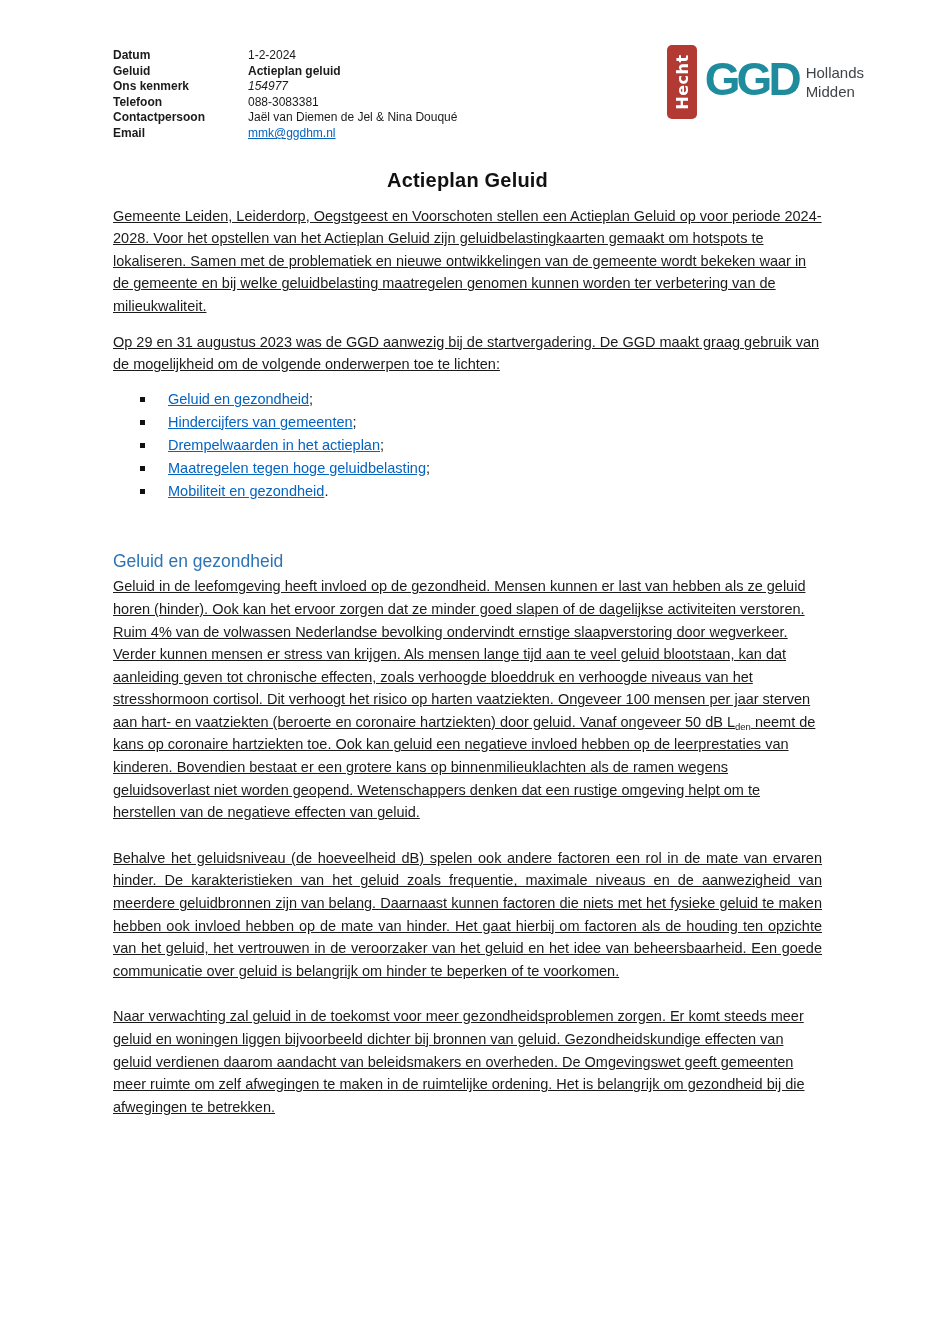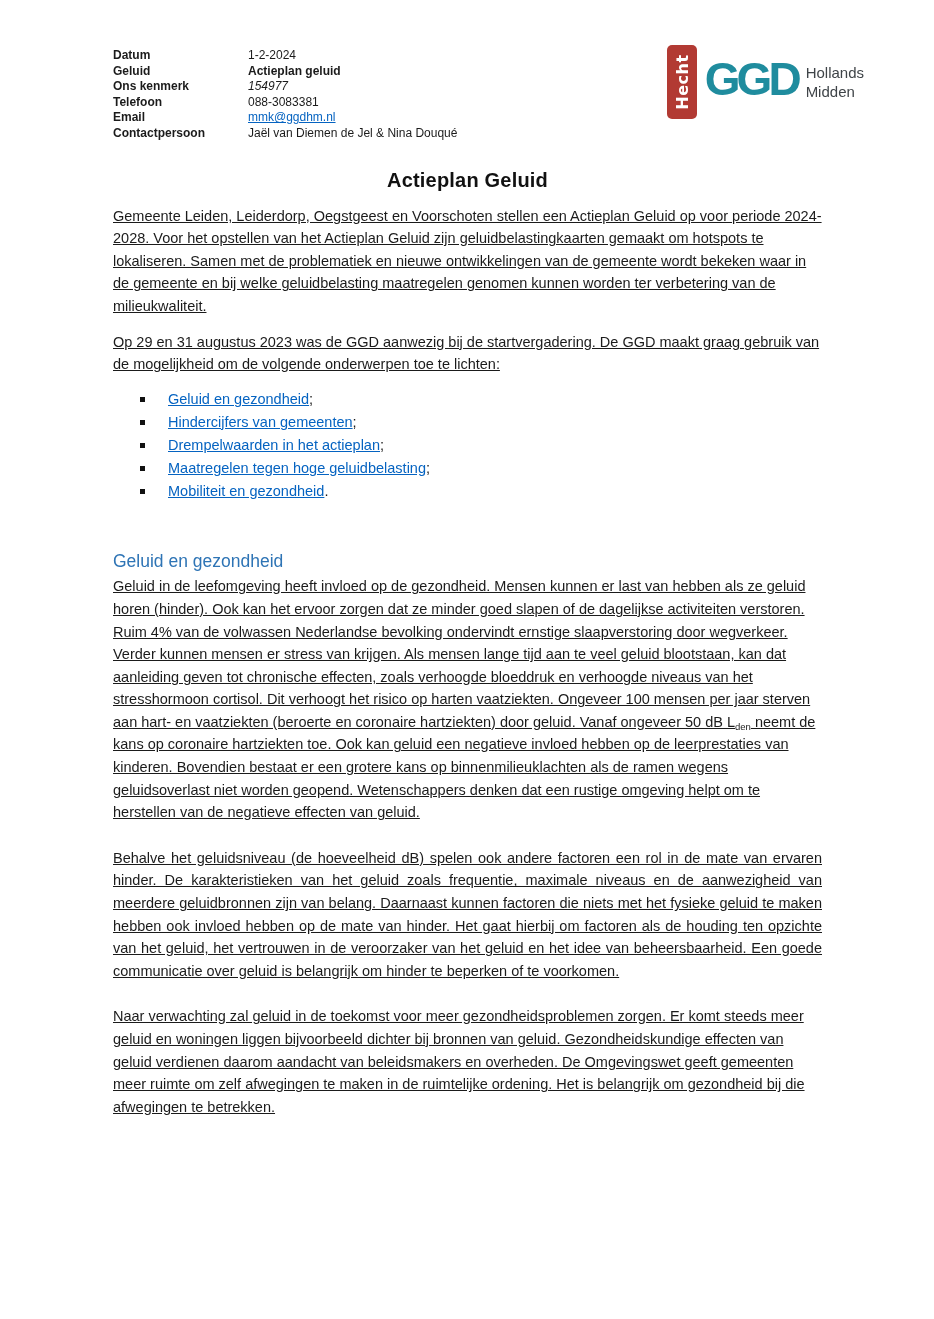--- a/index.html
+++ b/index.html
@@ -80,26 +80,26 @@
       </div>
       <div class="meta-row">
         <span class="meta-label">Ons kenmerk</span>
         <span class="meta-value italic">154977</span>
       </div>
       <div class="meta-row">
         <span class="meta-label">Telefoon</span>
         <span class="meta-value">088-3083381</span>
       </div>
       <div class="meta-row">
+        <span class="meta-label">Contactpersoon</span>
+        <span class="meta-value">Jaël van Diemen de Jel &amp; Nina Douqué</span>
+      </div>
+      <div class="meta-row">
         <span class="meta-label">Email</span>
         <a class="meta-value email-link">mmk@ggdhm.nl</a>
-      </div>
-      <div class="meta-row">
-        <span class="meta-label">Contactpersoon</span>
-        <span class="meta-value">Jaël van Diemen de Jel &amp; Nina Douqué</span>
       </div>
     </div>
 
     <div class="logo">
       <div class="hecht-box">
         <span class="hecht-text">Hecht</span>
       </div>
       <div class="ggd-text">GGD</div>
       <div class="region">
         <div>Hollands</div>

